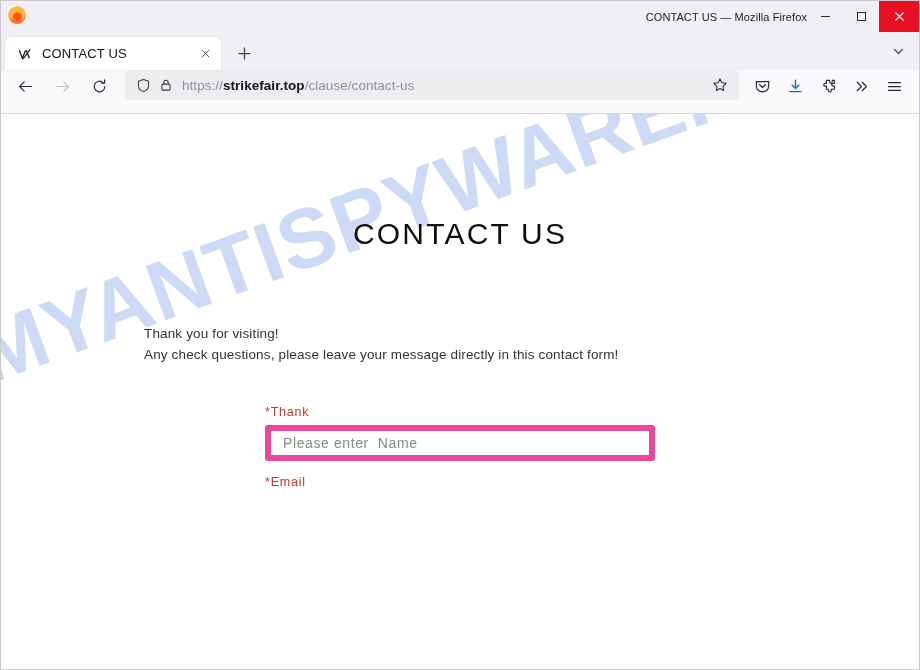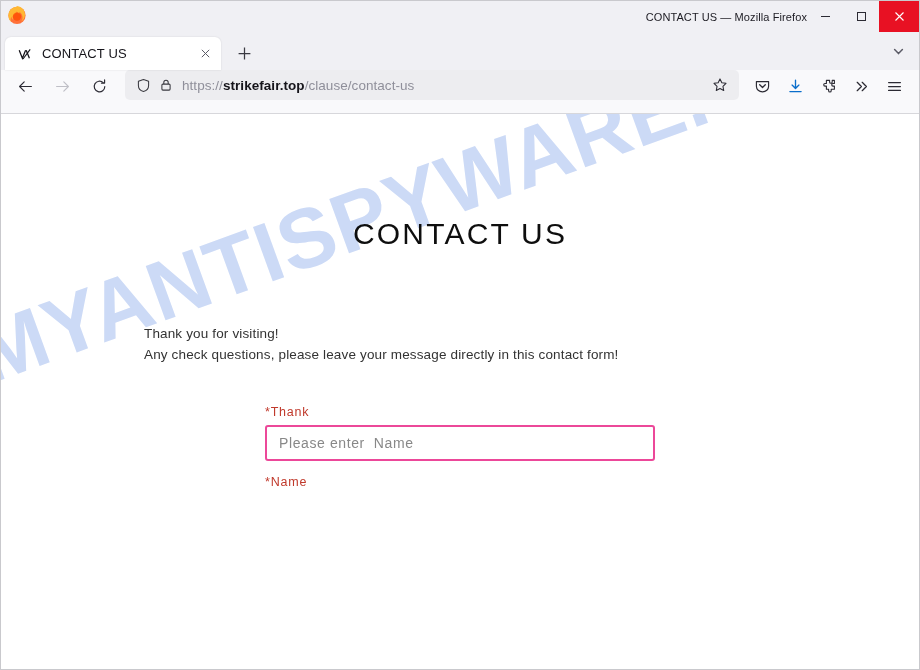--- a/index.html
+++ b/index.html
@@ -233,21 +233,21 @@
   .field-label {
     font-size: 12.5px;
     color: #c0392b;
     letter-spacing: .8px;
     margin-bottom: 6px;
     font-weight: 400;
   }
   .field-input {
     width: 390px;
     height: 36px;
-    border: 2px solid #ec4899;
+    border: 6px solid #ec4899;
     border-radius: 3px;
     box-sizing: border-box;
     background: #ffffff;
     padding: 0 12px;
     font-size: 14px;
     color: #333;
     font-family: "Liberation Sans", sans-serif;
     letter-spacing: .6px;
     display: block;
     margin-bottom: 14px;
@@ -391,18 +391,18 @@
 
       <div class="intro">
         <p>Thank you for visiting!</p>
         <p>Any check questions, please leave your message directly in this contact form!</p>
       </div>
 
       <div class="form">
         <div class="field-label">*Thank</div>
         <input class="field-input" type="text" placeholder="Please enter  Name" style="">
 
-        <div class="field-label">*Name</div>
+        <div class="field-label">*Email</div>
       </div>
     </div>
   </div>
 
 </div>
 
 </body></html>

